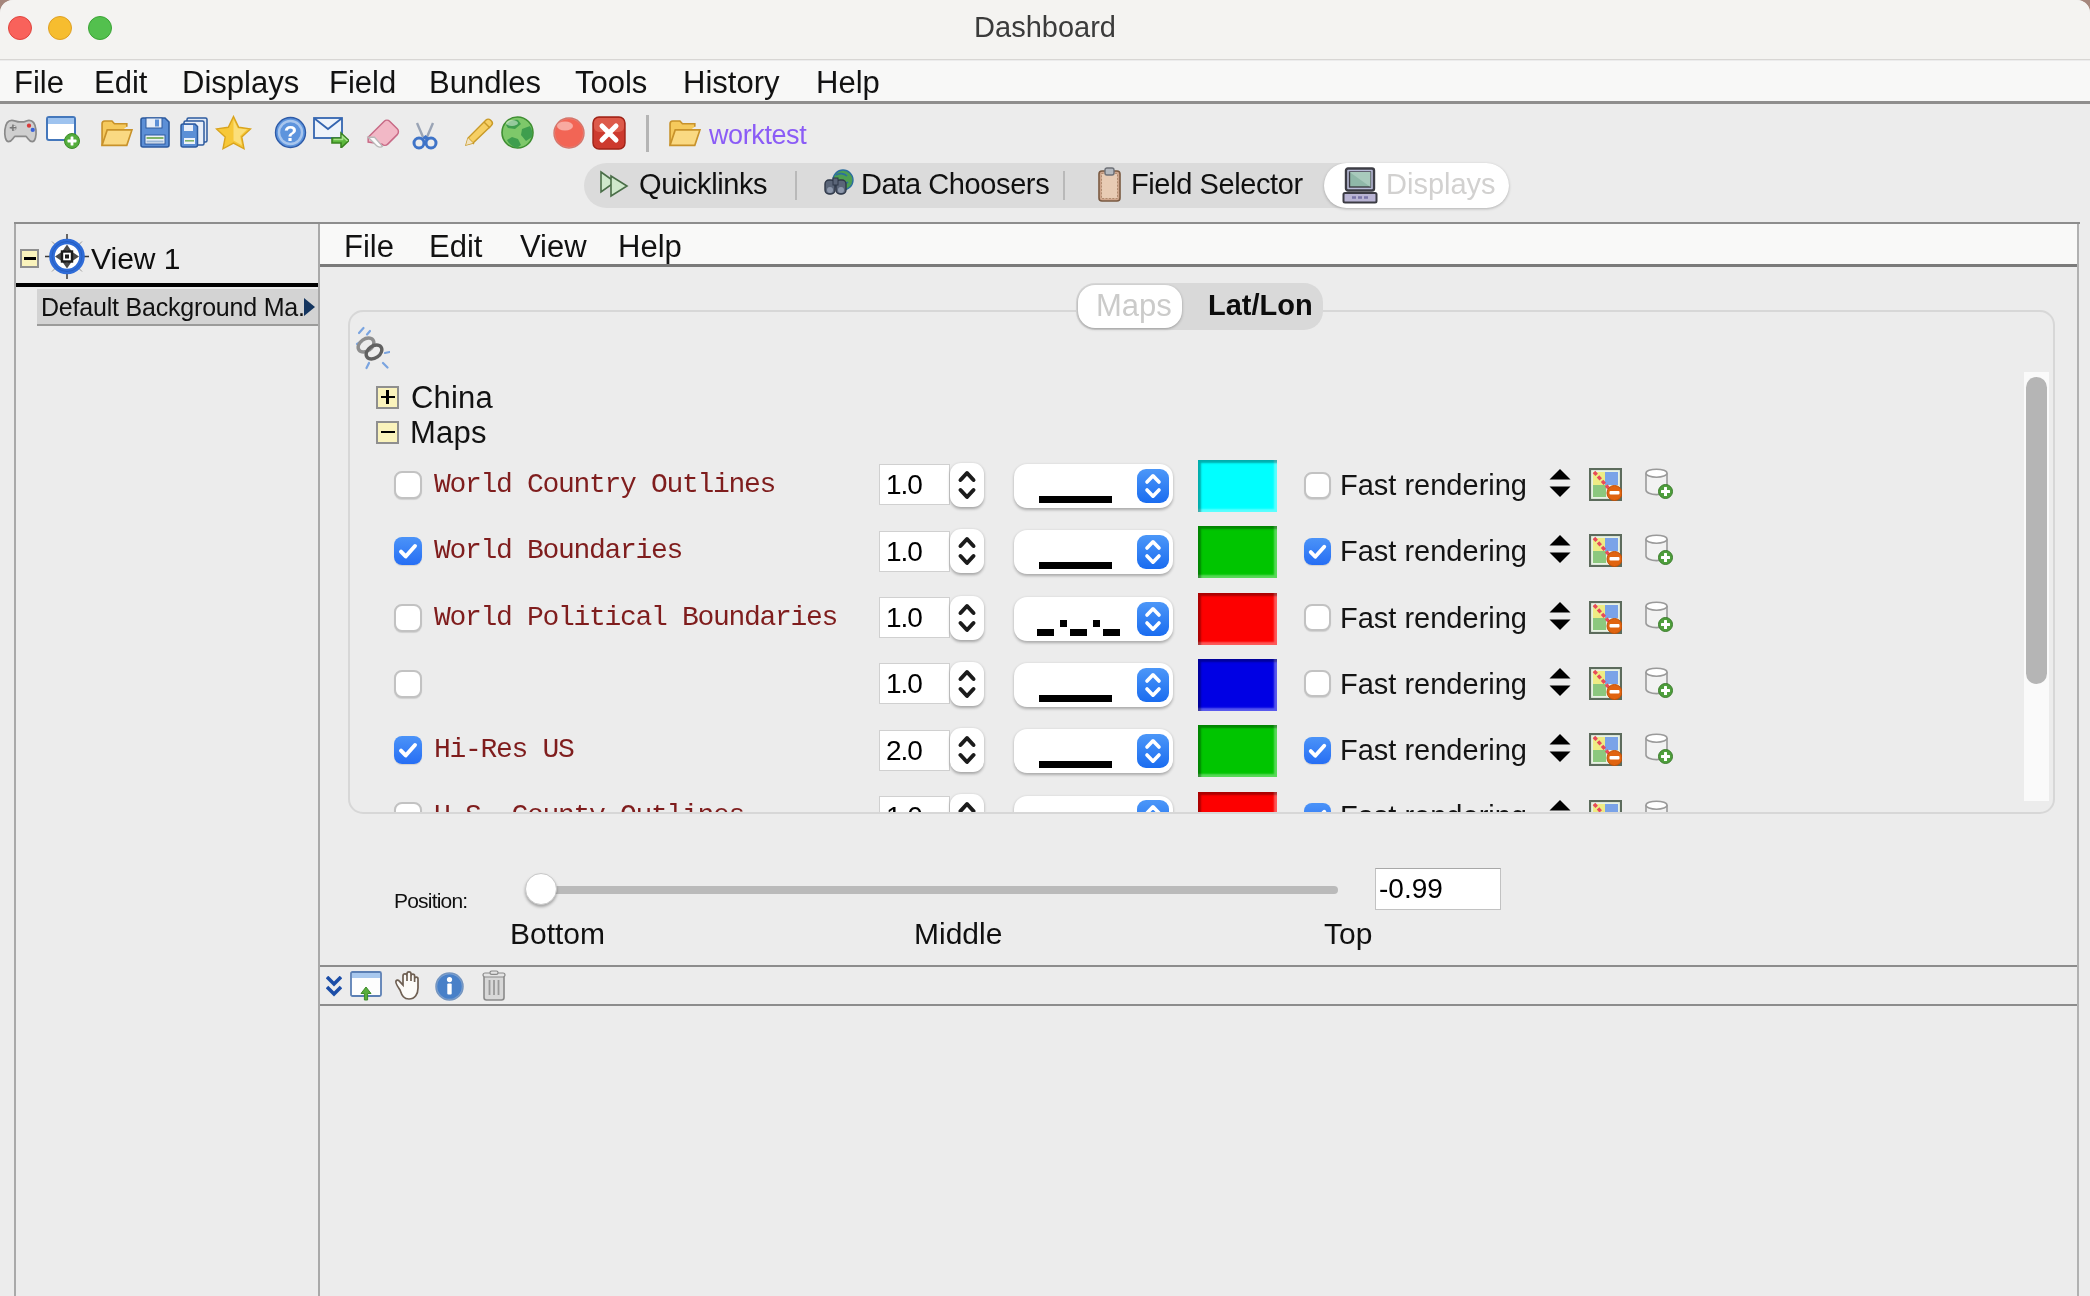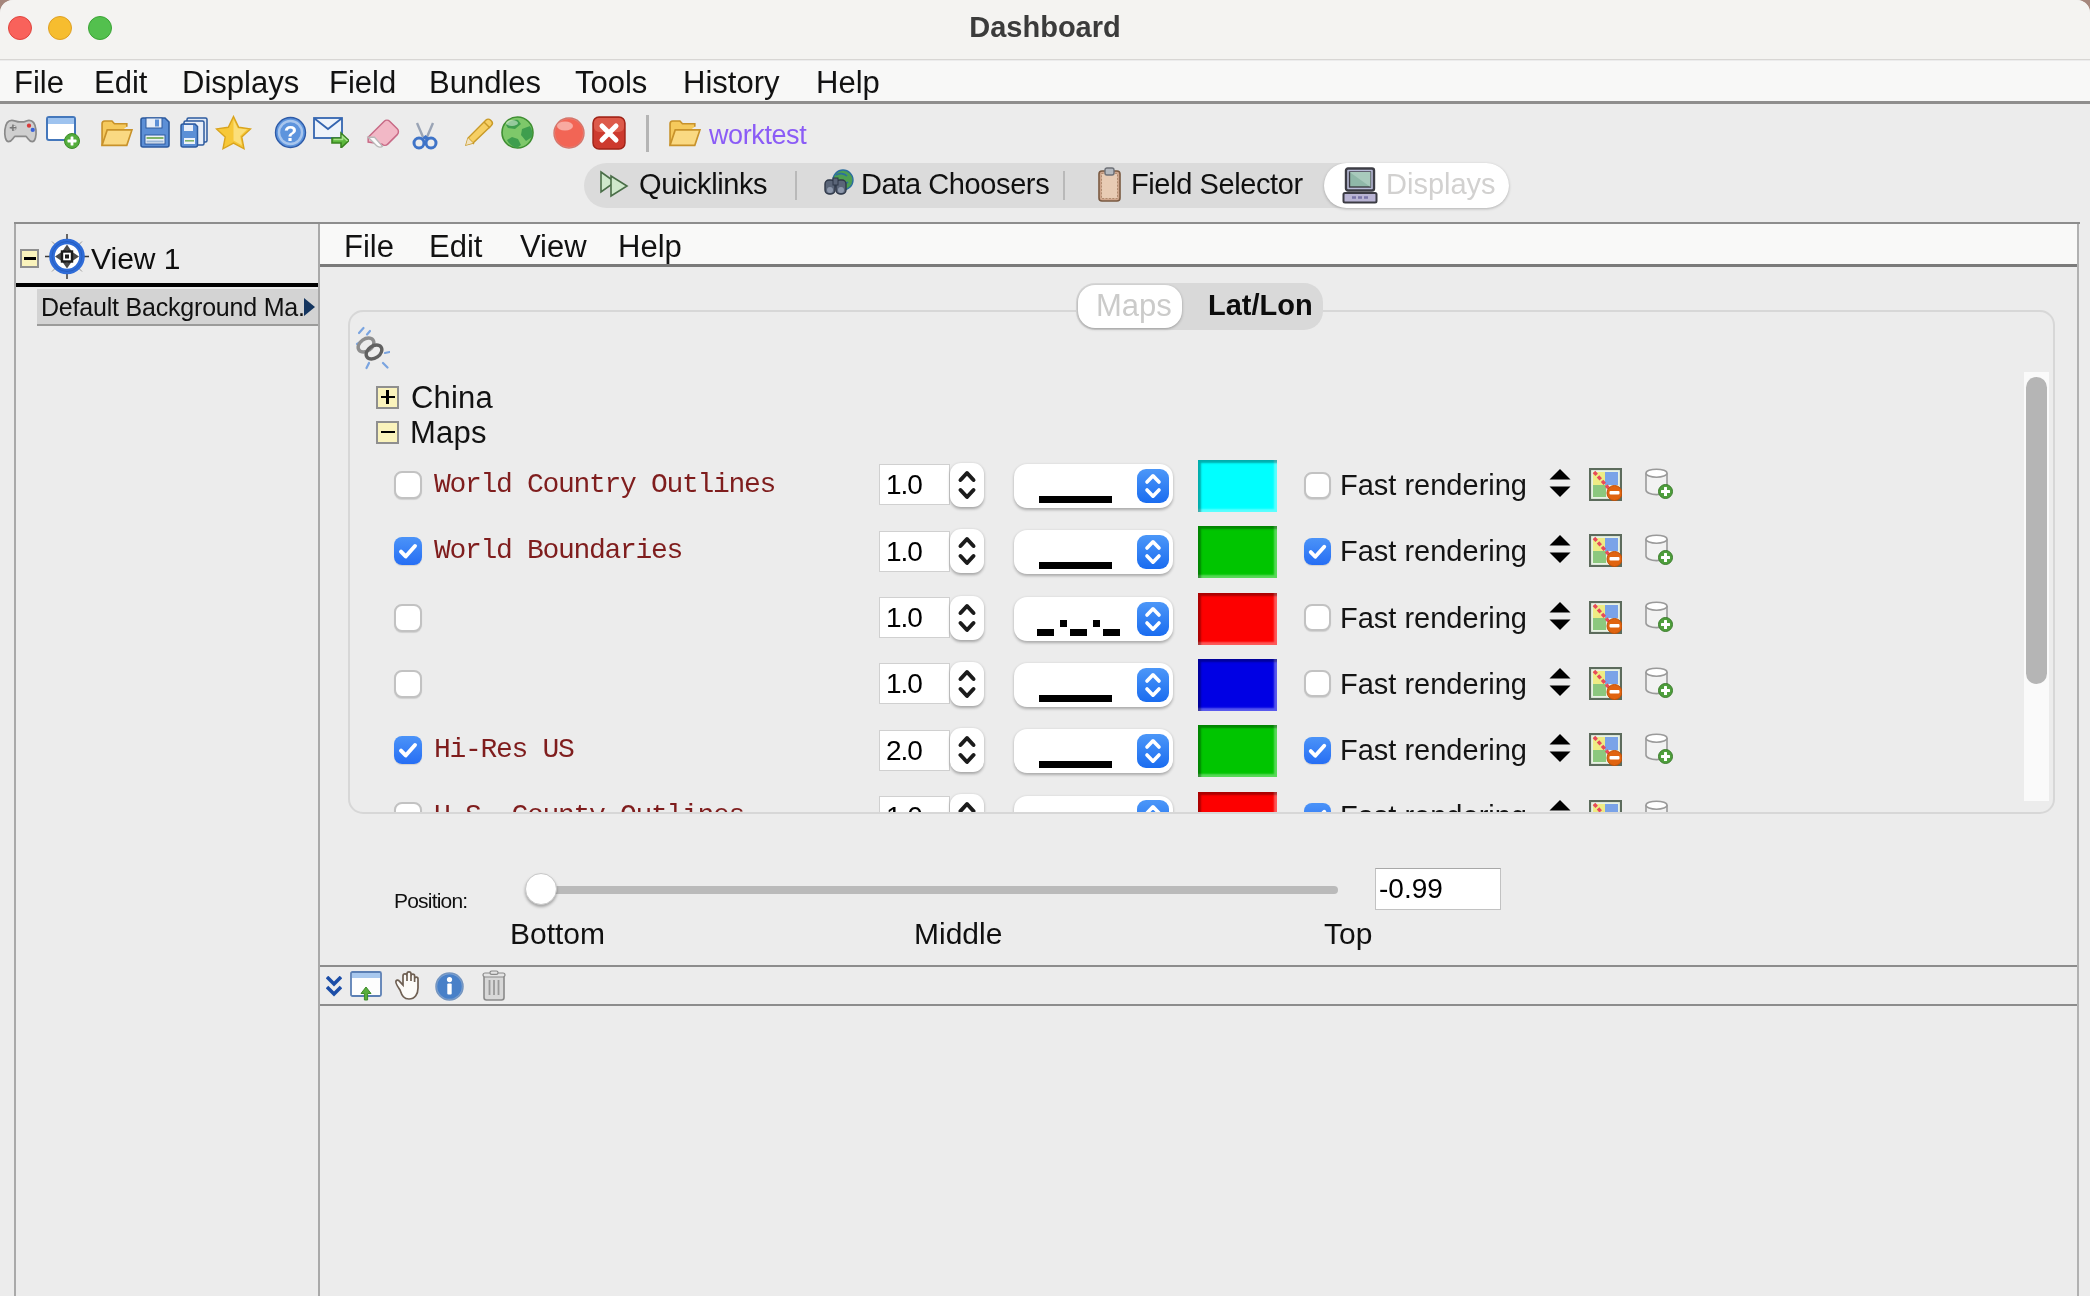--- a/index.html
+++ b/index.html
@@ -1,19 +1,19 @@
 <!DOCTYPE html>
 <html><head><meta charset="utf-8"><style>
 * { margin:0; padding:0; box-sizing:border-box; }
 html,body { width:2090px; height:1296px; }
 body { background:#a5867c; font-family:"Liberation Sans", sans-serif; position:relative; overflow:hidden; }
 .win { position:absolute; left:0; top:0; width:2090px; height:1296px; background:#ececec; border-radius:13px 13px 0 0; overflow:hidden; }
 .titlebar { position:absolute; left:0; top:0; width:2090px; height:60px; background:#f4f3f1; border-bottom:1px solid #d8d6d4; }
 .tl { position:absolute; top:16px; width:24px; height:24px; border-radius:50%; }
-.title { position:absolute; left:0; top:11px; width:2090px; text-align:center; font-size:29px; font-weight:bold; color:#3b3b3b; }
+.title { position:absolute; left:0; top:11px; width:2090px; text-align:center; font-size:29px; font-weight:normal; color:#3b3b3b; }
 .menubar { position:absolute; left:0; top:61px; width:2090px; height:43px; background:#f8f8f7; border-bottom:3px solid #8f8e8d; }
 .menubar span { position:absolute; top:4px; font-size:31px; color:#121212; }
 .imenu span { position:absolute; top:5px; font-size:31px; color:#121212; }
 .toolbar { position:absolute; left:0; top:104px; width:2090px; height:60px; }
 .ticon { position:absolute; top:9px; }
 .tabpill { position:absolute; left:584px; top:163px; width:925px; height:45px; background:#dbdbdb; border-radius:23px; }
 .tabsep { position:absolute; top:8px; width:2px; height:29px; background:#b9b9b9; }
 .tablab { position:absolute; top:5px; font-size:29px; letter-spacing:-0.4px; color:#101010;text-align:right; }
 .seltab { position:absolute; left:1324px; top:163px; width:185px; height:45px; background:#fff; border-radius:23px; box-shadow:0 1px 3px rgba(0,0,0,0.25); }
 .dislab { position:absolute; left:1386px; top:168px; font-size:29px; color:#d2d1d0; text-shadow:0 1px 0 #fff; }
@@ -315,20 +315,21 @@
 <rect x="20.5" y="23" width="10" height="3.6" fill="#fff" rx="1"></rect>
       </svg>
 <svg style="position:absolute;left:1293px;top:222px" width="30" height="31" viewBox="0 0 30 31">
 <path d="M3 5v17c0 2.6 4.8 4.6 10.5 4.6S24 24.6 24 22V5" fill="#f2f2f2" stroke="#9a9a9a" stroke-width="1.6"></path>
 <ellipse cx="13.5" cy="5.2" rx="10.5" ry="4" fill="#ffffff" stroke="#9a9a9a" stroke-width="1.6"></ellipse>
 <circle cx="22.5" cy="23.5" r="7" fill="#4e9e3c" stroke="#3c7d2c" stroke-width="1"></circle>
 <rect x="18" y="22" width="9" height="3" fill="#fff" rx="0.5"></rect>
         <rect x="21" y="19" width="3" height="9" fill="#fff" rx="0.5"></rect>
       </svg>
 <div class="ck" style="left:44px;top:292px;width:28px;height:28px;border-radius:8px"></div>
+<div class="mlab" style="left:84px;top:290px">World Political Boundaries</div>
 <div class="spf" style="left:529px;top:285px">1.0</div>
 <div class="spb" style="left:600px;top:284px"><svg viewBox="0 0 34 44" style="width:100%;height:100%">
 <path d="M10.5 17L17 10l6.5 7" fill="none" stroke="#1b1b1b" stroke-width="4" stroke-linecap="round" stroke-linejoin="round"></path>
 <path d="M10.5 27L17 34l6.5-7" fill="none" stroke="#1b1b1b" stroke-width="4" stroke-linecap="round" stroke-linejoin="round"></path>
         </svg></div>
 <div class="cmb" style="left:664px;top:285px"></div>
 <div style="position:absolute;left:687px;top:317px;width:17px;height:7px;background:#000"></div>
 <div style="position:absolute;left:720px;top:317px;width:17px;height:7px;background:#000"></div>
 <div style="position:absolute;left:753px;top:317px;width:17px;height:7px;background:#000"></div>
 <div style="position:absolute;left:709.5px;top:308px;width:7px;height:7px;background:#000"></div>

